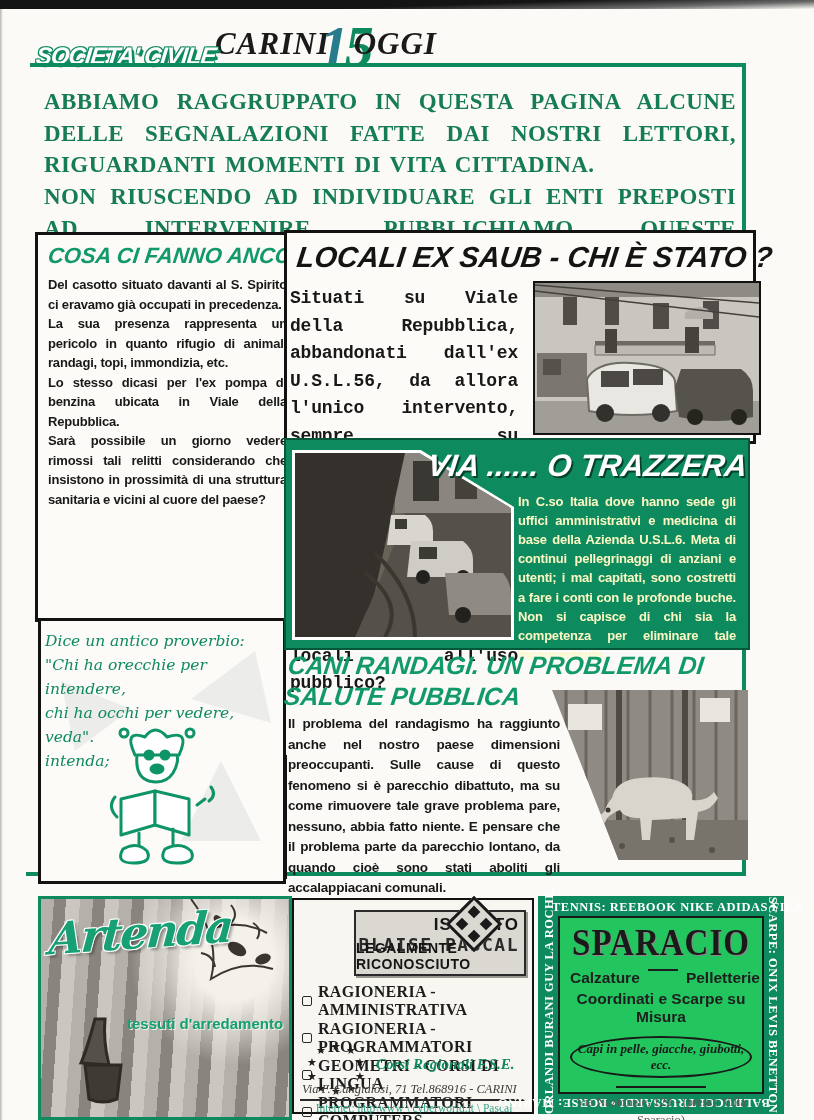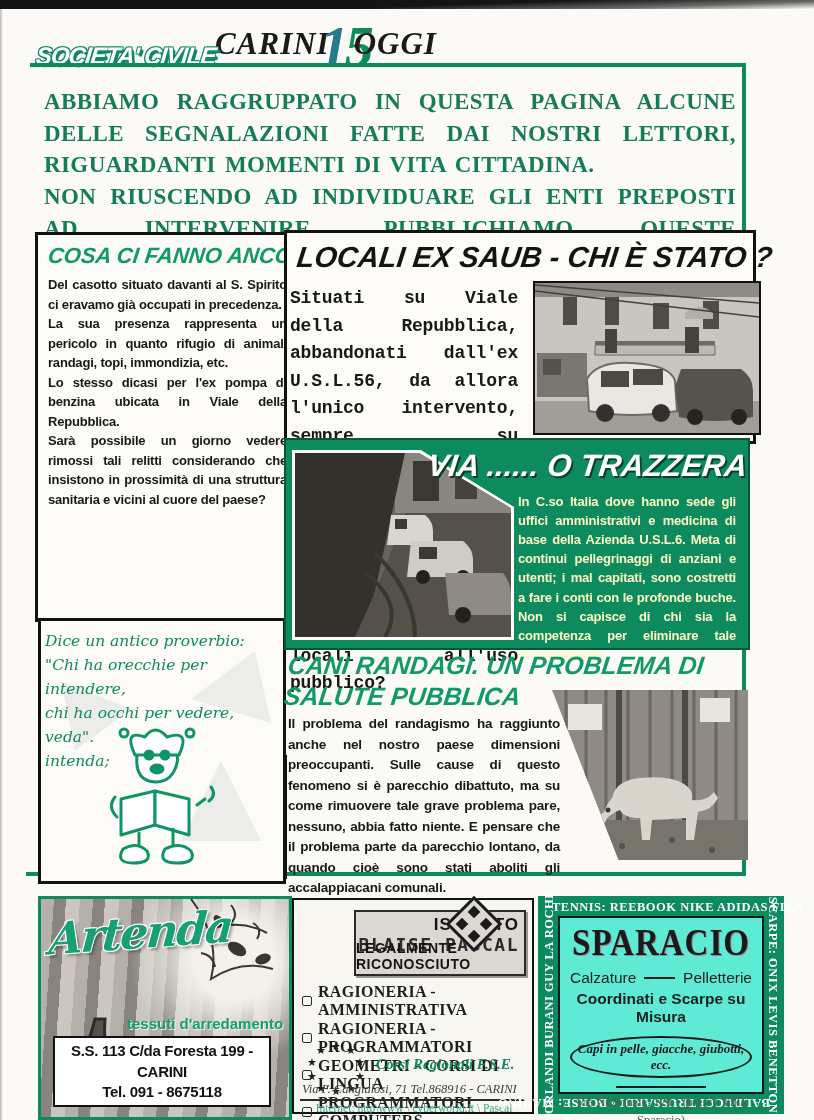--- a/index.html
+++ b/index.html
@@ -94,23 +94,23 @@
   .pascal-addr{position:absolute;left:8px;top:182px;width:224px;font-family:"Liberation Serif",serif;font-style:italic;font-size:12.5px;color:#3c3c3c;white-space:nowrap;}
   .pascal-rule{position:absolute;left:6px;top:199px;width:226px;height:2px;background:#2a2a2a;}
   .pascal-net{position:absolute;left:8px;top:202px;width:224px;text-align:center;font-family:"Liberation Serif",serif;font-size:11.5px;color:#3aa58a;}
 
   .ad-sparacio{position:absolute;left:538px;top:896px;width:246px;height:218px;background:#0e8a5f;}
   .sp-strip{position:absolute;color:#ffffff;font-family:"Liberation Serif",serif;font-weight:bold;font-size:12.5px;letter-spacing:0.5px;text-align:center;white-space:nowrap;height:22px;line-height:22px;}
   .sp-top{left:14px;top:0;width:218px;}
   .sp-bottom{left:14px;top:196px;width:218px;transform:rotate(180deg);}
   .sp-left{left:-98px;top:98px;width:218px;transform:rotate(-90deg);}
   .sp-right{left:126px;top:98px;width:218px;transform:rotate(90deg);}
-  .sp-inner{position:absolute;left:20px;top:20px;width:202px;height:174px;background:#5eead4;border:2px solid #1a1a1a;}
+  .sp-inner{position:absolute;left:20px;top:20px;width:202px;height:174px;background:#22c55e;border:2px solid #1a1a1a;}
   .sp-brand{margin-top:6px;text-align:center;font-family:"Liberation Serif",serif;font-weight:bold;font-size:33px;letter-spacing:1px;color:#1a1a1a;text-shadow:1px 1px 0 #8a8a8a;transform:scaleY(1.15);}
-  .sp-row{display:flex;justify-content:space-between;align-items:center;margin:8px 10px 0 10px;font-weight:normal;font-size:15.5px;color:#1e1e1e;}
+  .sp-row{display:flex;justify-content:space-between;align-items:flex-start;margin:8px 2px 0 10px;font-weight:bold;font-size:15.5px;color:#1e1e1e;}
   .sp-dash{flex:1;height:2px;background:#1e1e1e;margin:0 8px;}
   .sp-line2{text-align:center;font-weight:bold;font-size:15.5px;color:#1e1e1e;margin-top:3px;}
   .sp-oval{margin:10px auto 0 auto;width:178px;border:2px solid #1a1a1a;border-radius:50%;text-align:center;font-family:"Liberation Serif",serif;font-style:italic;font-weight:bold;font-size:13px;padding:3px 0;color:#1a1a1a;}
   .sp-rule{margin:8px auto 6px auto;width:90px;height:2px;background:#1a1a1a;}
   .sp-addr{text-align:center;font-family:"Liberation Serif",serif;font-size:12.5px;color:#5a5a58;line-height:1.4;}
 </style>
 </head>
 <body>
 
 <div class="page">
@@ -286,24 +286,20 @@
         <ellipse cx="222" cy="60" rx="8" ry="5" transform="rotate(-20 222 60)"></ellipse>
         <ellipse cx="178" cy="22" rx="7" ry="4" transform="rotate(50 178 22)"></ellipse>
       </g>
       <g stroke="#2e2b26" stroke-width="3" fill="#55514a">
         <path d="M54 120 q-8 30 -14 44 l28 2 q-6 -24 -4 -46 Z"></path>
         <path d="M44 166 l36 0 l-4 34 q-14 6 -28 0 Z" fill="#3e3b35"></path>
       </g>
     </svg>
     <div class="artenda-name">Artenda</div>
     <div class="artenda-tag">tessuti d'arredamento</div>
-    <div class="artenda-addr">
-      <div>S.S. 113 C/da Foresta 199 - CARINI</div>
-      <div>Tel. 091 - 8675118</div>
-    </div>
   </div>
 
   <div class="ad-pascal">
     <div class="pascal-logo">
       <div class="pascal-ist">ISTITUTO</div>
       <div class="pascal-bp">BLAISE PASCAL</div>
       <div class="pascal-leg">LEGALMENTE RICONOSCIUTO</div>
       <div class="pascal-diamond">
           <i></i>
           <i></i>

